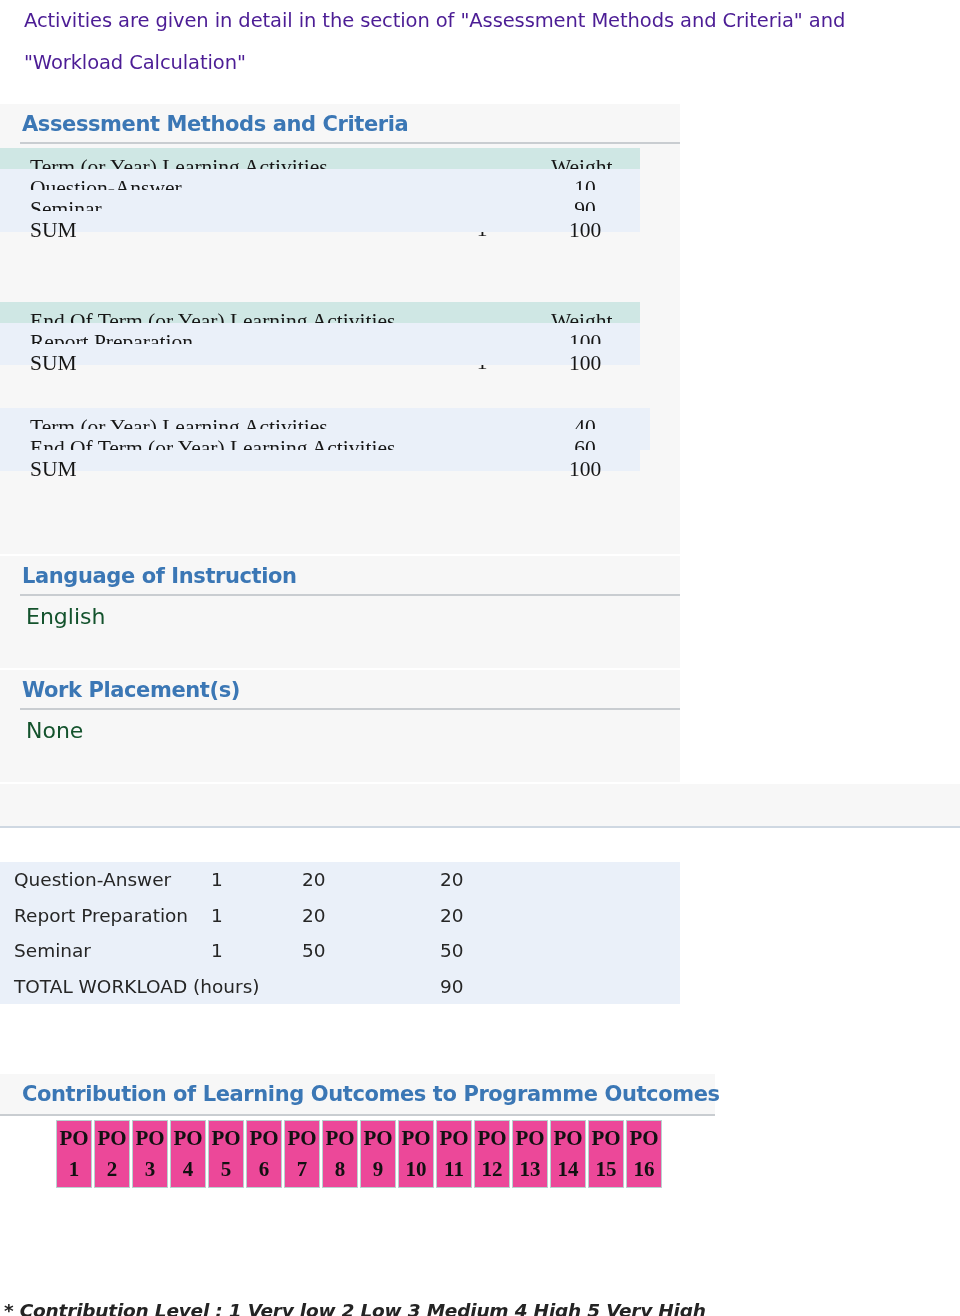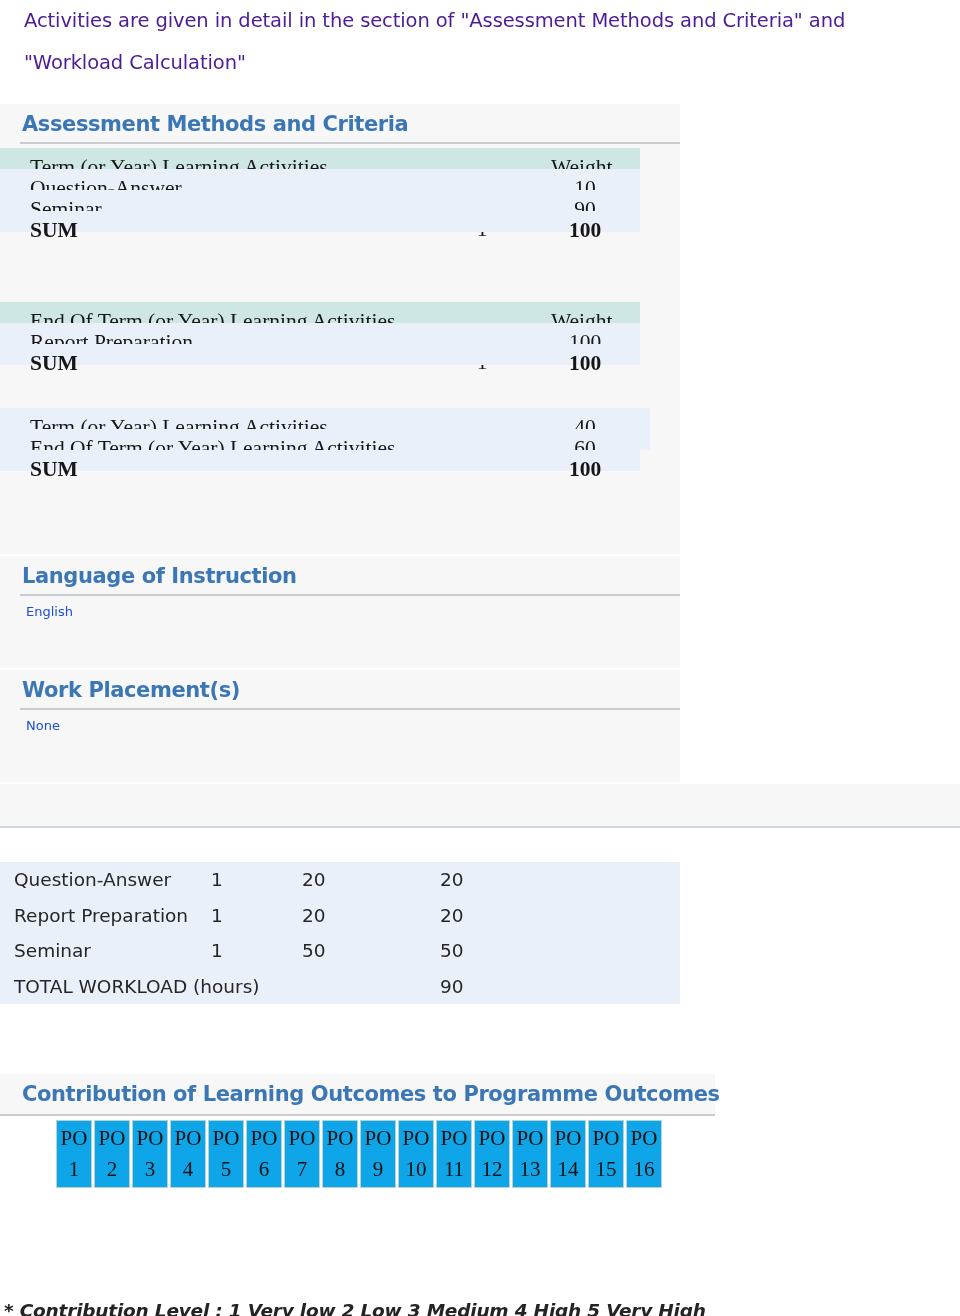--- a/index.html
+++ b/index.html
@@ -48,21 +48,21 @@
     font-weight: bold;
     color: #3b77b5;
     letter-spacing: -0.4px;
     white-space: nowrap;
   }
   .sect-rule {
     position: absolute;
     height: 2px;
     background: #c9cdd1;
   }
-  .b { font-weight: bold; }
+  .b { font-weight: normal; }
 
   
   .atab { position: absolute; }
   .arow {
     position: relative;
     height: 21px;
     line-height: 38.6px;
     font-family: "Liberation Serif", "DejaVu Serif", serif;
     font-size: 21.5px;
     color: #161616;
@@ -94,22 +94,22 @@
   .wrow.body { background: #eaf0f9; }
   .wrow .w-act { position: absolute; left: 14px; top: 0; white-space: nowrap; }
   .wrow .w-num { position: absolute; left: 211px; top: 0; white-space: nowrap; }
   .wrow .w-time { position: absolute; left: 302px; top: 0; white-space: nowrap; }
   .wrow .w-total { position: absolute; left: 440px; top: 0; white-space: nowrap; }
 
   
   .value-line {
     position: absolute;
     font-family: "DejaVu Sans", sans-serif;
-    font-size: 13px;
-    color: #1d4ed8;
+    font-size: 22px;
+    color: #14532d;
     white-space: nowrap;
   }
 
   
   table.matrix {
     position: absolute;
     border-collapse: separate;
     border-spacing: 2px;
     font-family: "Liberation Serif", "DejaVu Serif", serif;
     font-size: 21px;
@@ -119,23 +119,24 @@
     padding: 0;
     text-align: center;
     vertical-align: middle;
   }
   td.m-corner {
     width: 46px; height: 66px;
     background: #ffffff;
   }
   td.m-po {
     width: 34px; height: 66px;
-    background: #0ea5e9;
+    background: #ec4899;
     line-height: 31px;
     border: 1px solid #b7d3d0;
+    font-weight: bold;
   }
   td.m-lo {
     width: 46px; height: 36px;
     background: #cfe7e4;
     text-align: left;
     padding-left: 2px;
     border: 1px solid #b7d3d0;
   }
   td.m-cell {
     width: 34px; height: 36px;

